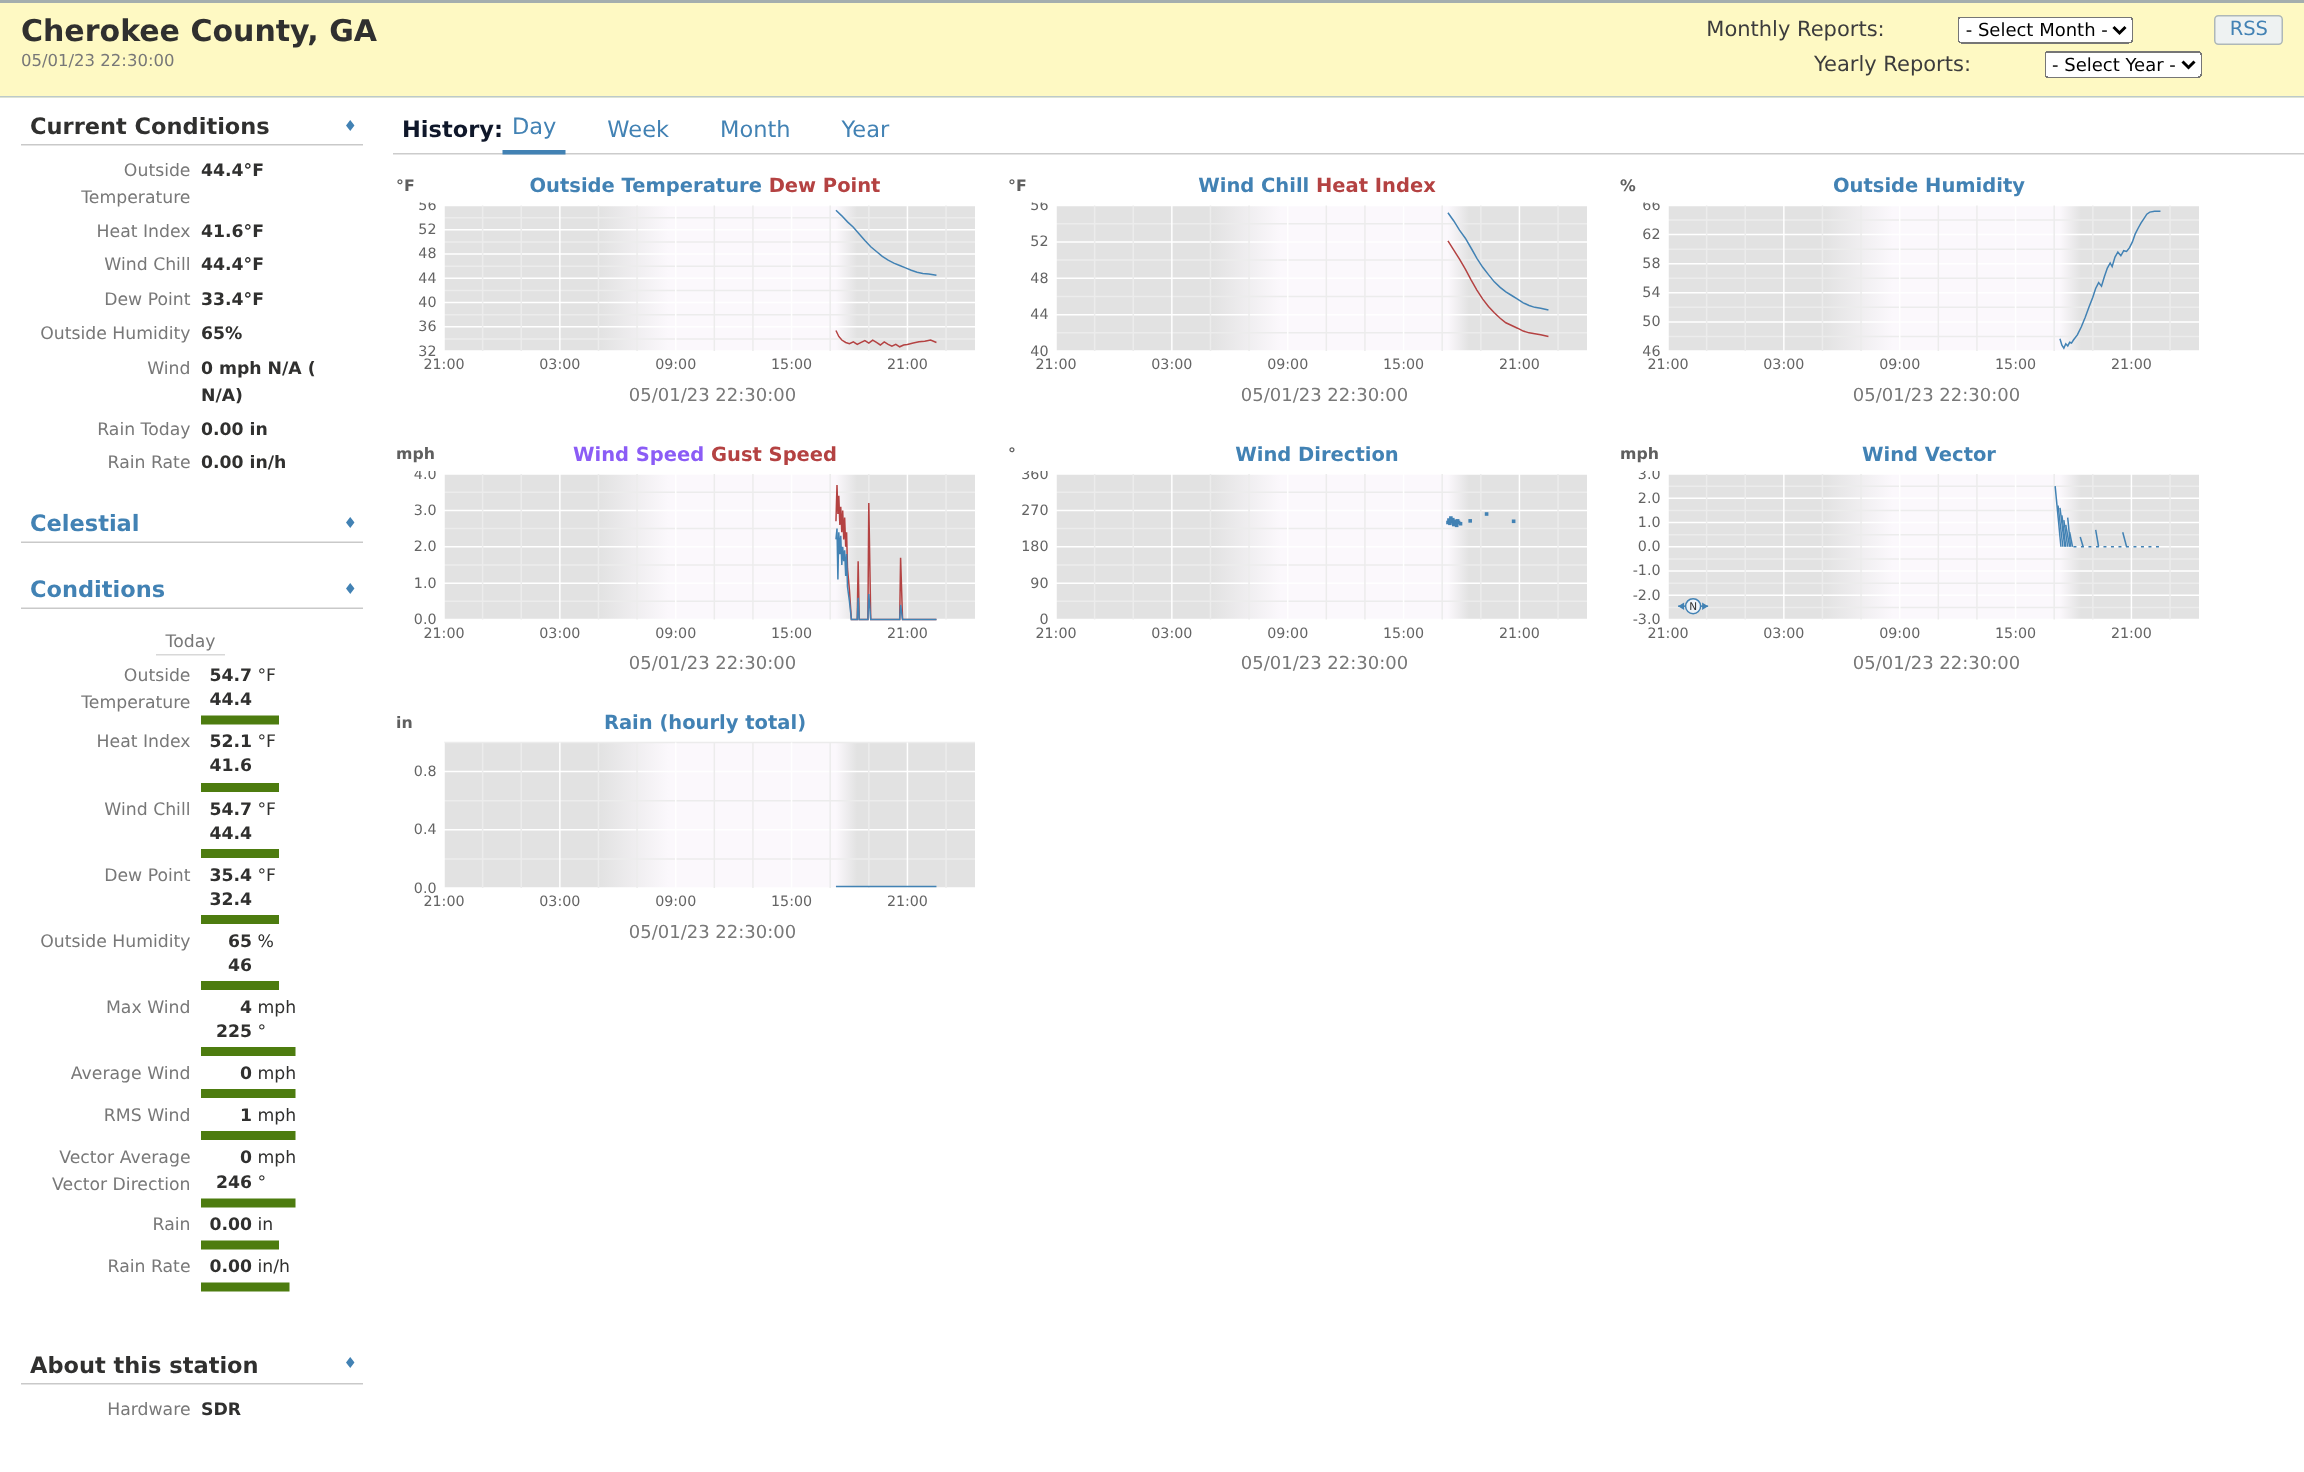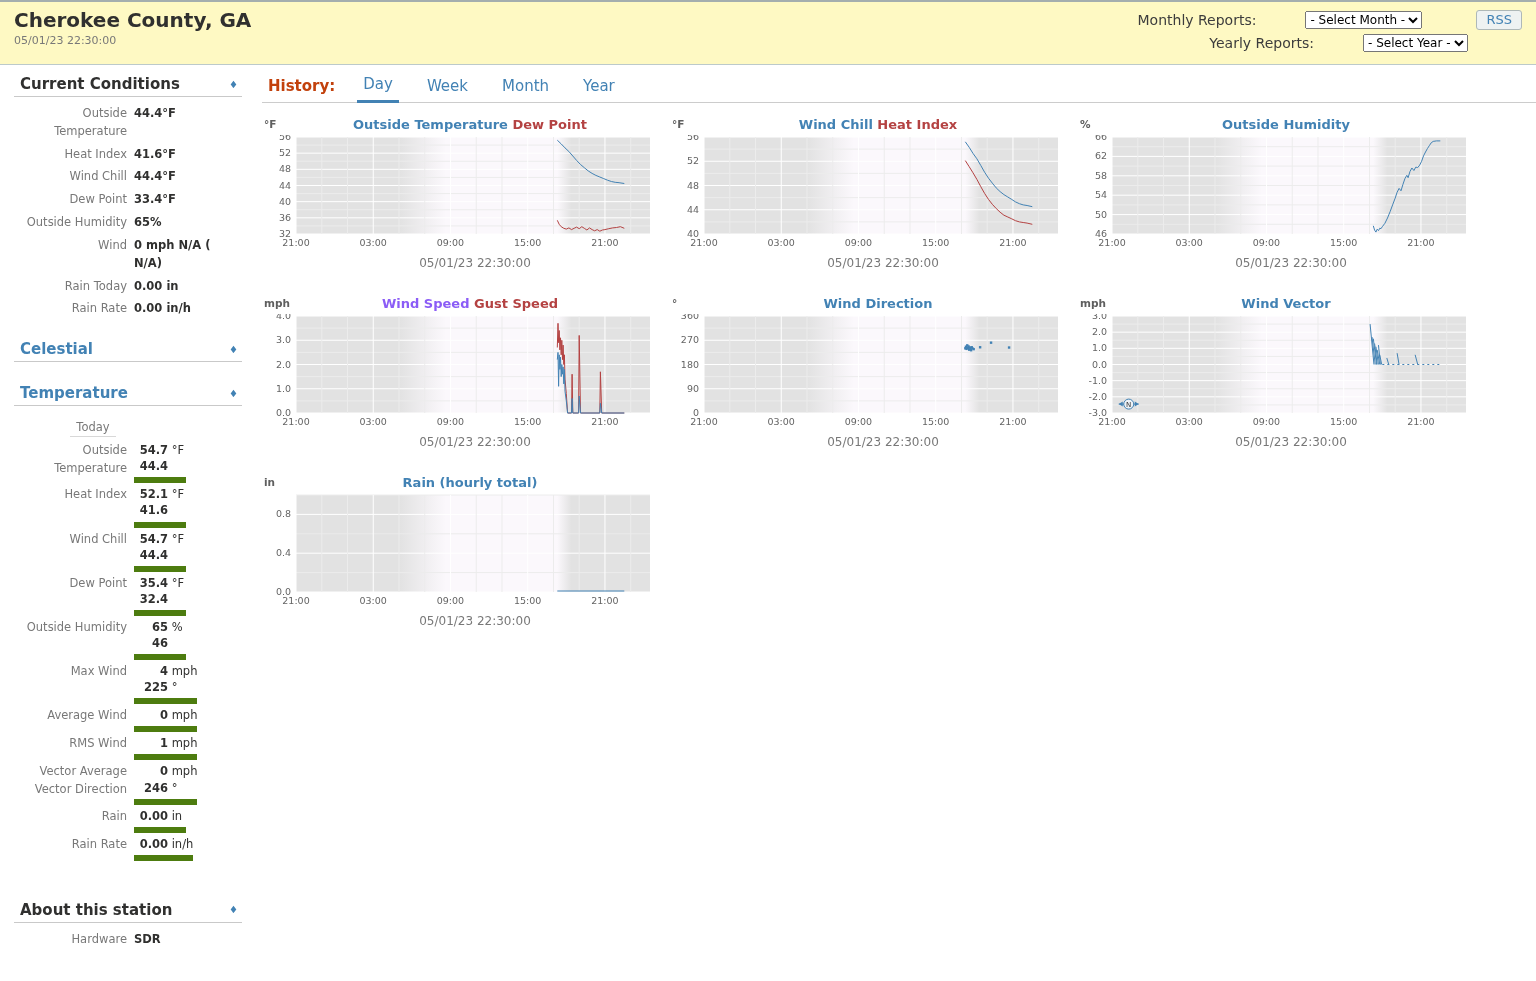--- a/index.html
+++ b/index.html
@@ -37,31 +37,31 @@
   }
   .wtitle { font-size: 15px; font-weight: bold; }
   .wtitle.dark { color: #30302f; }
   .wtitle.blue { color: #4282b4; }
   .wtoggle { color: #4282b4; font-size: 10px; }
   .wbody { padding-top: 8px; font-size: 11.5px; }
   .crow { display: flex; margin-bottom: 5px; }
   .clabel { width: 120px; text-align: right; color: #787878; padding-right: 7px; flex-shrink: 0; line-height: 1.55; }
   .cvalue { font-weight: bold; color: #30302f; line-height: 1.55; }
   
-  .stat-colhead { margin-left: 56px; margin-bottom: 2px; }
+  .stat-colhead { margin-left: 90px; margin-bottom: 2px; }
   .stat-colhead span { display: inline-block; min-width: 46px; text-align: center; color: #787878; border-bottom: 1px solid #d8d8d8; padding-bottom: 2px; font-size: 11.5px; }
   .srow { display: flex; margin-bottom: 0; }
   .svals { display: inline-block; border-bottom: 6px solid #4d7c0f; padding: 3px 0 3px 0; min-width: 52px; }
   .sline { white-space: nowrap; line-height: 1.4; }
   .sline .num { display: inline-block; min-width: 34px; text-align: right; font-weight: bold; color: #30302f; }
   .sline .u { color: #30302f; font-weight: normal; }
   .srow .clabel { padding-top: 3px; }
   
   .history-bar { display: flex; align-items: flex-end; border-bottom: 1px solid #cccccc; padding-left: 6px; }
-  .history-label { font-size: 15px; font-weight: bold; color: #c2410c; padding-bottom: 7px; margin-right: 22px; }
+  .history-label { font-size: 15px; font-weight: bold; color: #0f172a; padding-bottom: 7px; }
   .tab { font-size: 15px; color: #4282b4; padding: 0 6px 7px 6px; margin-right: 22px; cursor: pointer; }
   .tab.active { border-bottom: 3px solid #4282b4; margin-bottom: -1px; }
   
   .charts { display: flex; flex-wrap: wrap; padding: 14px 0 0 0; }
   .chart { width: 392px; margin-right: 16px; margin-bottom: 26px; }
   .chart-head { position: relative; height: 16px; margin-bottom: 2px; }
   .chart-unit { position: absolute; left: 2px; top: 1px; font-size: 10.5px; font-weight: bold; color: #5f5f5f; }
   .chart-title { display: block; text-align: center; font-size: 13px; font-weight: bold; padding-left: 24px; }
   .chart-date { text-align: center; font-size: 12px; color: #787878; padding-left: 34px; margin-top: 3px; }
 </style>
@@ -149,21 +149,21 @@
 
     <div class="widget">
       <div class="wtitle-row">
         <span class="wtitle blue">Celestial</span>
         <span class="wtoggle">♦</span>
       </div>
     </div>
 
     <div class="widget">
       <div class="wtitle-row">
-        <span class="wtitle blue">Temperature</span>
+        <span class="wtitle blue">Conditions</span>
         <span class="wtoggle">♦</span>
       </div>
       <div class="wbody" style="padding-top:14px;">
         <div class="stat-colhead">
           <span>Today</span>
         </div>
         <div id="stat-rows">
             <div class="srow">
               <div class="clabel">
                 <div>Outside Temperature</div>

